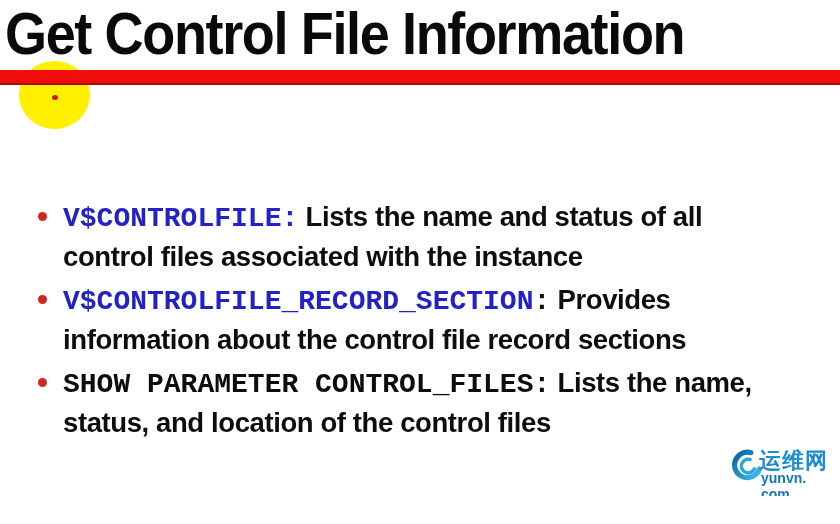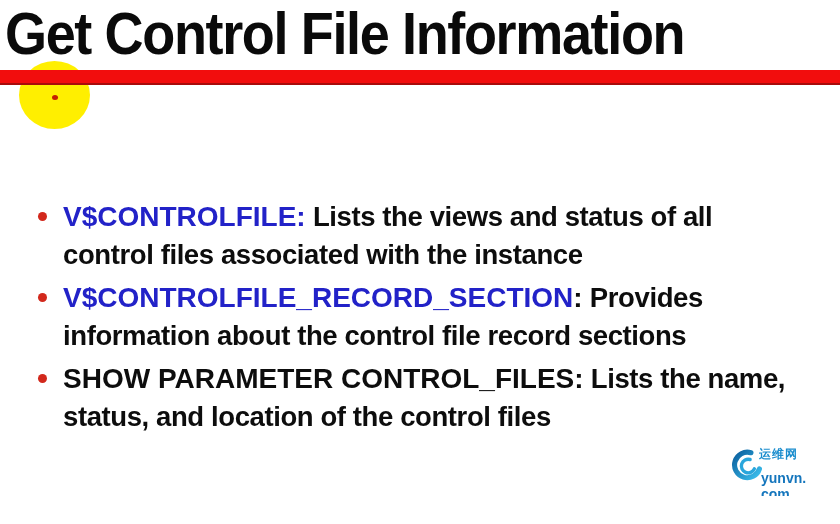--- a/index.html
+++ b/index.html
@@ -40,35 +40,35 @@
   .bullet-item {
     position:relative; padding-left:27px; margin-bottom:5px;
     font-size:27.5px; font-weight:bold; line-height:38px;
     letter-spacing:-0.4px; color:#0d0d0d;
   }
   .dot {
     position:absolute; left:2px; top:14px; width:9px; height:9px;
     border-radius:50%; background:var(--bullet_red, #d2281c);
   }
   .bullet-mono, .colon {
-    font-family:Liberation Sans, sans-serif;
+    font-family:Liberation Mono, monospace;
     font-size:28px; letter-spacing:0;
   }
   .mono-blue  { color:var(--code_blue, #2222c8); }
   .mono-black { color:#0d0d0d; }
   .colon { color:#0d0d0d; }
   .desc { white-space:pre-line; }
   .watermark {
     position:absolute; right:2px; bottom:3px; width:110px; height:48px;
     z-index:4; background:#ffffff;
   }
   .wm-icon { position:absolute; left:0; top:3px; }
   .wm-name {
     position:absolute; left:31px; top:1px;
-    font-size:12px; font-weight:bold; letter-spacing:1px;
+    font-size:22px; font-weight:bold; letter-spacing:1px;
     color:var(--watermark_blue, #1a8dce);
   }
   .wm-url {
     position:absolute; left:33px; top:25px;
     font-size:14px; font-weight:bold;
     color:var(--watermark_blue_dark, #1576bd);
   }
 </style>
 </head>
 <body>
@@ -76,21 +76,21 @@
 <div class="slide">
 
   <h1 class="title">Get Control File Information</h1>
 
   <div class="highlight"></div>
   <div class="red-bar"></div>
   <div class="pointer-dot"></div>
 
 
   <ul class="bullets">
-    <li class="bullet-item"><span class="dot"></span><span class="bullet-mono mono-blue">V$CONTROLFILE:</span><span class="colon"></span><span class="desc"> Lists the views and status of all
+    <li class="bullet-item"><span class="dot"></span><span class="bullet-mono mono-blue">V$CONTROLFILE:</span><span class="colon"></span><span class="desc"> Lists the name and status of all
 control files associated with the instance</span></li>
     <li class="bullet-item"><span class="dot"></span><span class="bullet-mono mono-blue">V$CONTROLFILE_RECORD_SECTION</span><span class="colon">:</span><span class="desc"> Provides
 information about the control file record sections</span></li>
     <li class="bullet-item"><span class="dot"></span><span class="bullet-mono mono-black">SHOW PARAMETER CONTROL_FILES:</span><span class="colon"></span><span class="desc"> Lists the name,
 status, and location of the control files</span></li>
   </ul>
 
   <div class="watermark">
     <svg class="wm-icon" width="34" height="40" viewBox="0 0 40 46">
       <defs>

